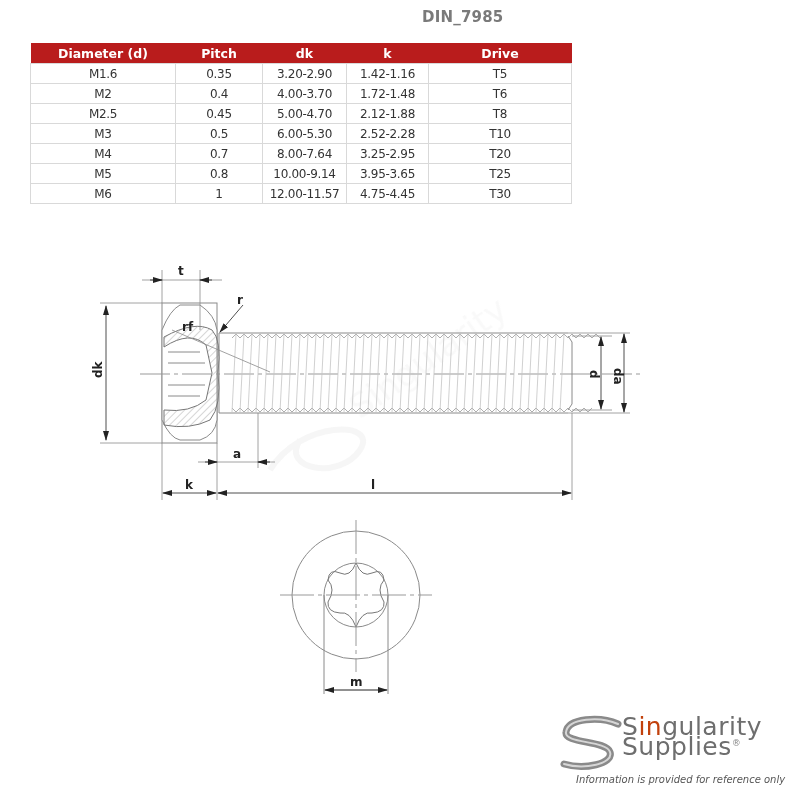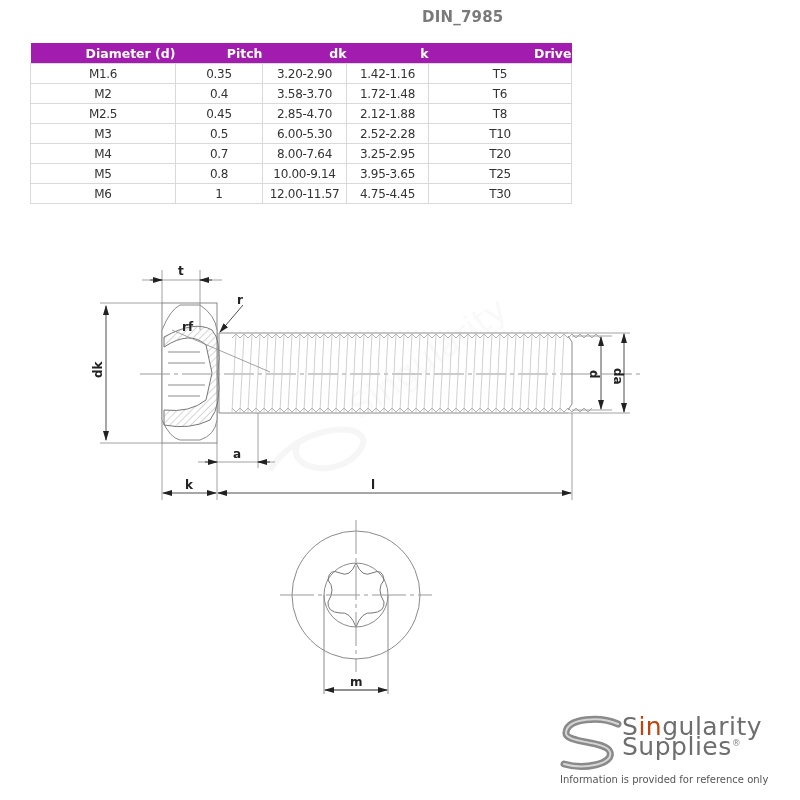--- a/index.html
+++ b/index.html
@@ -2,36 +2,36 @@
 <html><head>
 <meta charset="utf-8">
 <style>
   html, body { margin: 0; padding: 0; background: #ffffff; }
   body { width: 800px; height: 800px; position: relative; overflow: hidden;
          font-family: "DejaVu Sans", "Liberation Sans", sans-serif; color: #333; }
   .title { position: absolute; left: 415px; top: 8px; font-size: 15px; font-weight: bold;
            color: #7a7a7a; letter-spacing: 0.2px; margin-left: 7px; }
   table.spec { position: absolute; left: 30px; top: 43px; border-collapse: collapse;
                font-size: 12px; color: #333; }
-  table.spec th { background: #a21caf; color: #fff; font-weight: bold; height: 20px; padding: 0;
-                  font-size: 12.5px; text-align: right; }
+  table.spec th { background: #b91c1c; color: #fff; font-weight: bold; height: 20px; padding: 0;
+                  font-size: 12.5px; }
   table.spec td { height: 19px; padding: 0; text-align: center; border: 1px solid #d9d9d9;
                   font-family: "DejaVu Sans", sans-serif; letter-spacing: -0.3px; }
   table.spec col.c0 { width: 145px; } table.spec col.c1 { width: 87px; }
   table.spec col.c2 { width: 84px; } table.spec col.c3 { width: 82px; }
   table.spec col.c4 { width: 143px; }
   svg.drawing { position: absolute; left: 0; top: 0; }
   .lbl { font-family: "DejaVu Sans", sans-serif; font-size: 12px; fill: #222; font-weight: bold; }
   .logo { position: absolute; left: 560px; top: 712px; width: 240px; height: 85px; }
   .logo-text1, .logo-text2 { position: absolute; left: 62px; font-size: 25px; color: #6e6e6e;
                              font-family: "DejaVu Sans", sans-serif; letter-spacing: 0.5px; }
   .logo-text1 { top: 0px; } .logo-text2 { top: 20px; }
   .logo-text1 .hl { color: #c2410c; }
   .reg { font-size: 9px; vertical-align: super; color: #888; }
-  .note { position: absolute; left: 0; top: 62px; font-size: 10px; 
+  .note { position: absolute; left: 16px; top: 62px; font-size: 10px; font-style: italic;
           color: #555; font-family: "DejaVu Sans", sans-serif; white-space: nowrap; }
 </style>
 </head>
 <body>
 
 <div class="title">DIN_7985</div>
 
 <table class="spec">
   <colgroup>
       <col class="c0">
@@ -53,28 +53,28 @@
     <tr>
       <td>M1.6</td>
       <td>0.35</td>
       <td>3.20-2.90</td>
       <td>1.42-1.16</td>
       <td>T5</td>
     </tr>
     <tr>
       <td>M2</td>
       <td>0.4</td>
-      <td>3.58-3.70</td>
+      <td>4.00-3.70</td>
       <td>1.72-1.48</td>
       <td>T6</td>
     </tr>
     <tr>
       <td>M2.5</td>
       <td>0.45</td>
-      <td>2.85-4.70</td>
+      <td>5.00-4.70</td>
       <td>2.12-1.88</td>
       <td>T8</td>
     </tr>
     <tr>
       <td>M3</td>
       <td>0.5</td>
       <td>6.00-5.30</td>
       <td>2.52-2.28</td>
       <td>T10</td>
     </tr>

